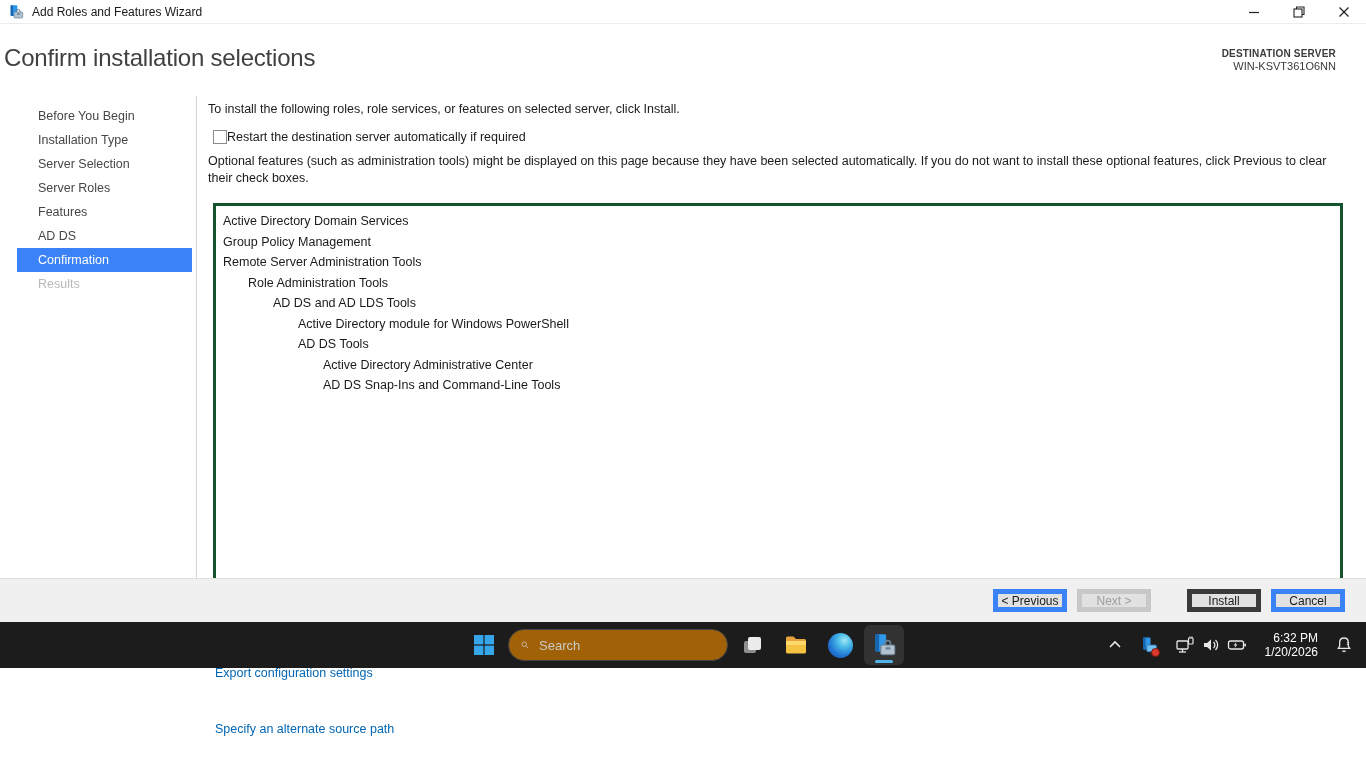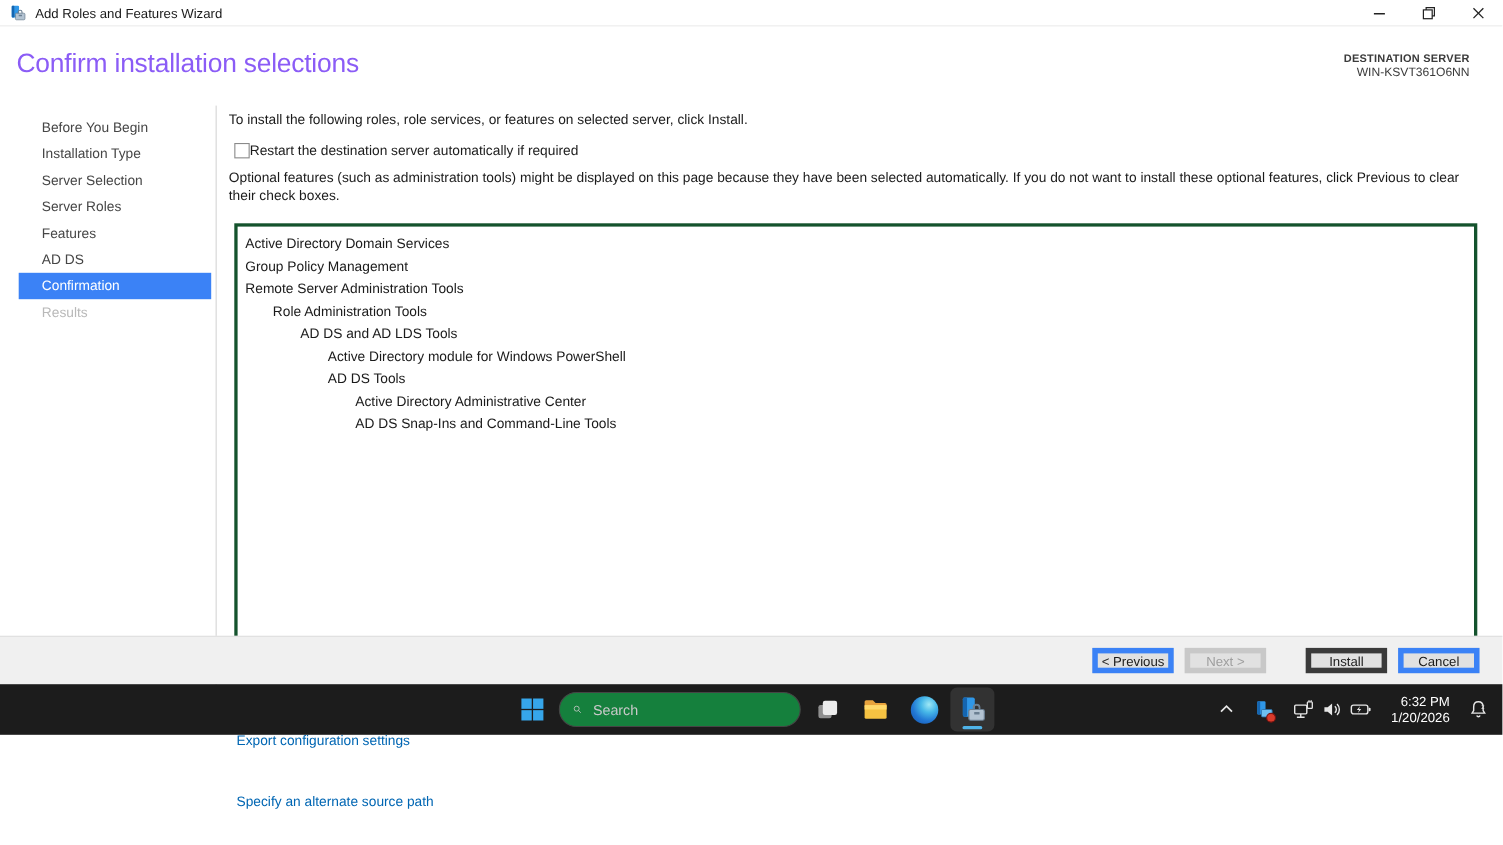--- a/index.html
+++ b/index.html
@@ -11,22 +11,22 @@
   .wizard-window { position:absolute; inset:0 0 46px 0; background:#fff; }
 
   .titlebar { position:absolute; top:0; left:0; right:0; height:24px;
     background:#fff; border-bottom:1px solid #ececec; display:flex; align-items:center; }
   .app-icon { margin-left:8px; width:16px; height:16px; display:inline-flex; }
   .titlebar .title { margin-left:8px; font-size:12px; color:#1a1a1a; }
   .win-controls { margin-left:auto; display:flex; height:24px; }
   .win-btn { width:45px; height:24px; border:none; background:transparent;
     display:flex; align-items:center; justify-content:center; cursor:pointer; }
 
-  .page-title { position:absolute; left:15px; top:44px; font-size:24px;
-    font-weight:300; color:#8b5cf6; letter-spacing:-0.2px; }
+  .page-title { position:absolute; left:4px; top:44px; font-size:24px;
+    font-weight:300; color:#404040; letter-spacing:-0.2px; }
   .dest-block { position:absolute; right:30px; top:47px; text-align:right; line-height:13px; }
   .dest-label { font-size:10px; font-weight:bold; color:#3b3b3b; letter-spacing:0.2px; }
   .dest-name  { font-size:11px; color:#3b3b3b; }
 
   
   .sidebar { position:absolute; left:17px; top:104px; width:175px; }
   .nav-item { height:24px; line-height:24px; padding-left:21px; font-size:12.5px;
     color:#464646; cursor:pointer; white-space:nowrap; }
   .nav-item.selected { background:#3b82f6; color:#fff; }
   .nav-item.disabled { color:#b9b9b9; cursor:default; }
@@ -63,21 +63,21 @@
   
   .taskbar { position:absolute; left:0; bottom:0; width:1366px; height:46px; background:#1c1c1c; }
   .tb-left { position:absolute; left:464px; top:0; height:46px; display:flex;
     align-items:center; gap:4px; }
   .tb-app { width:40px; height:40px; border-radius:6px; display:flex; align-items:center;
     justify-content:center; cursor:pointer; position:relative; background:transparent; border:none; }
   .tb-app.active { background:#323232; }
   .tb-app.active::after { content:""; position:absolute; bottom:2px; left:50%;
     transform:translateX(-50%); width:18px; height:3px; border-radius:2px; background:#4fb3e8; }
 
-  .search-pill { width:220px; height:32px; border-radius:16px; background:#15803d;
+  .search-pill { width:220px; height:32px; border-radius:16px; background:#a16207;
     border:1px solid #454545; display:flex; align-items:center; padding:0 12px;
     gap:10px; cursor:pointer; }
   .search-pill input { flex:1; background:transparent; border:none; outline:none;
     font-family:inherit; font-size:13px; color:#d6d6d6; }
   .search-pill input::placeholder { color:#c9c9c9; }
 
   .tb-right { position:absolute; right:0; top:0; height:46px; display:flex;
     align-items:center; padding-right:10px; gap:10px; }
   .tray-btn { background:transparent; border:none; display:flex; align-items:center;
     justify-content:center; width:24px; height:32px; border-radius:4px; cursor:pointer; }

